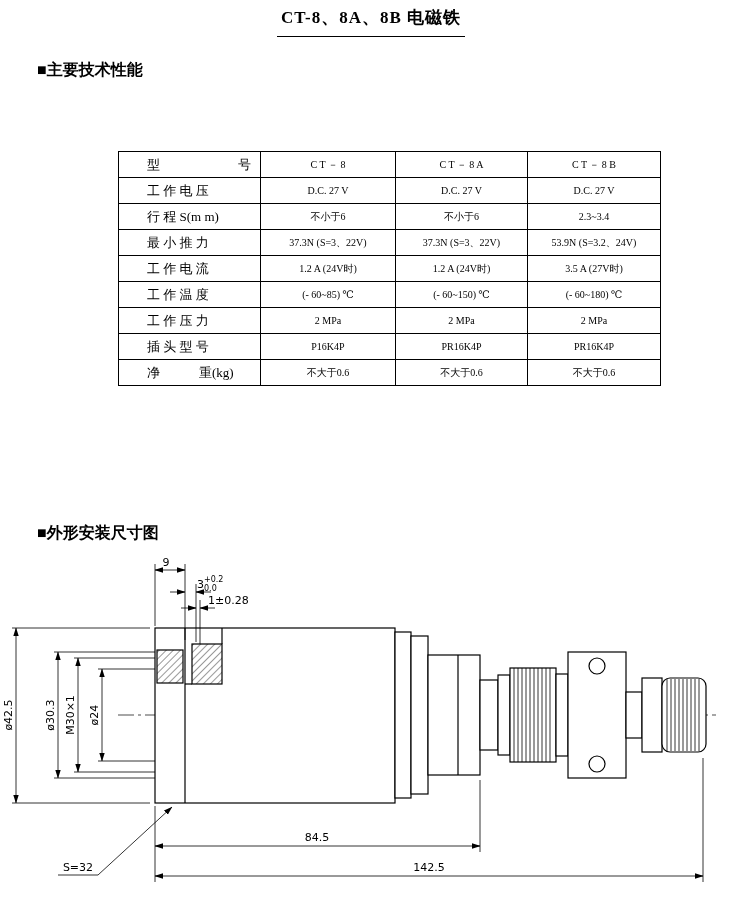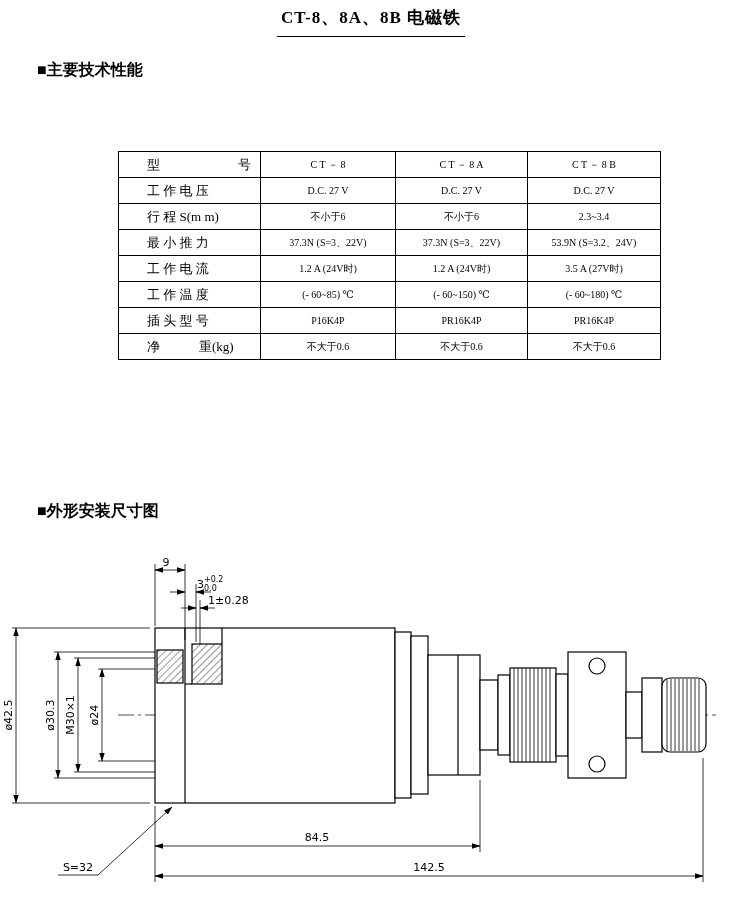--- a/index.html
+++ b/index.html
@@ -11,21 +11,21 @@
   .title{
     position:absolute;top:6px;left:0;width:100%;text-align:center;
     font-size:17px;font-weight:bold;letter-spacing:1px;
   }
   .title span{border-bottom:1.5px solid #000;padding:0 4px 9px 4px;}
   .section-heading{
     position:absolute;font-family:"Liberation Sans","DejaVu Sans",sans-serif;
     font-size:16px;font-weight:bold;
   }
   #sec-performance{left:37px;top:60px;}
-  #sec-dimensions{left:37px;top:501px;}
+  #sec-dimensions{left:37px;top:523px;}
   table.spec{
     position:absolute;left:118px;top:151px;border-collapse:collapse;
     table-layout:fixed;
   }
   table.spec td{
     border:1px solid #000;height:25px;text-align:center;
     font-size:10px;padding:0 3px;white-space:nowrap;overflow:hidden;
   }
   table.spec td.lbl{
     text-align:left;padding-left:28px;font-size:13px;
@@ -78,20 +78,26 @@
       <td class="lbl">工 作 电 流</td>
       <td>1.2 A (24V时)</td>
       <td>1.2 A (24V时)</td>
       <td>3.5 A (27V时)</td>
     </tr>
     <tr>
       <td class="lbl">工 作 温 度</td>
       <td>(- 60~85) ℃</td>
       <td>(- 60~150) ℃</td>
       <td>(- 60~180) ℃</td>
+    </tr>
+    <tr>
+      <td class="lbl">工 作 压 力</td>
+      <td>2 MPa</td>
+      <td>2 MPa</td>
+      <td>2 MPa</td>
     </tr>
     <tr>
       <td class="lbl">插 头 型 号</td>
       <td>P16K4P</td>
       <td>PR16K4P</td>
       <td>PR16K4P</td>
     </tr>
     <tr>
       <td class="lbl">净　　　重(kg)</td>
       <td>不大于0.6</td>

